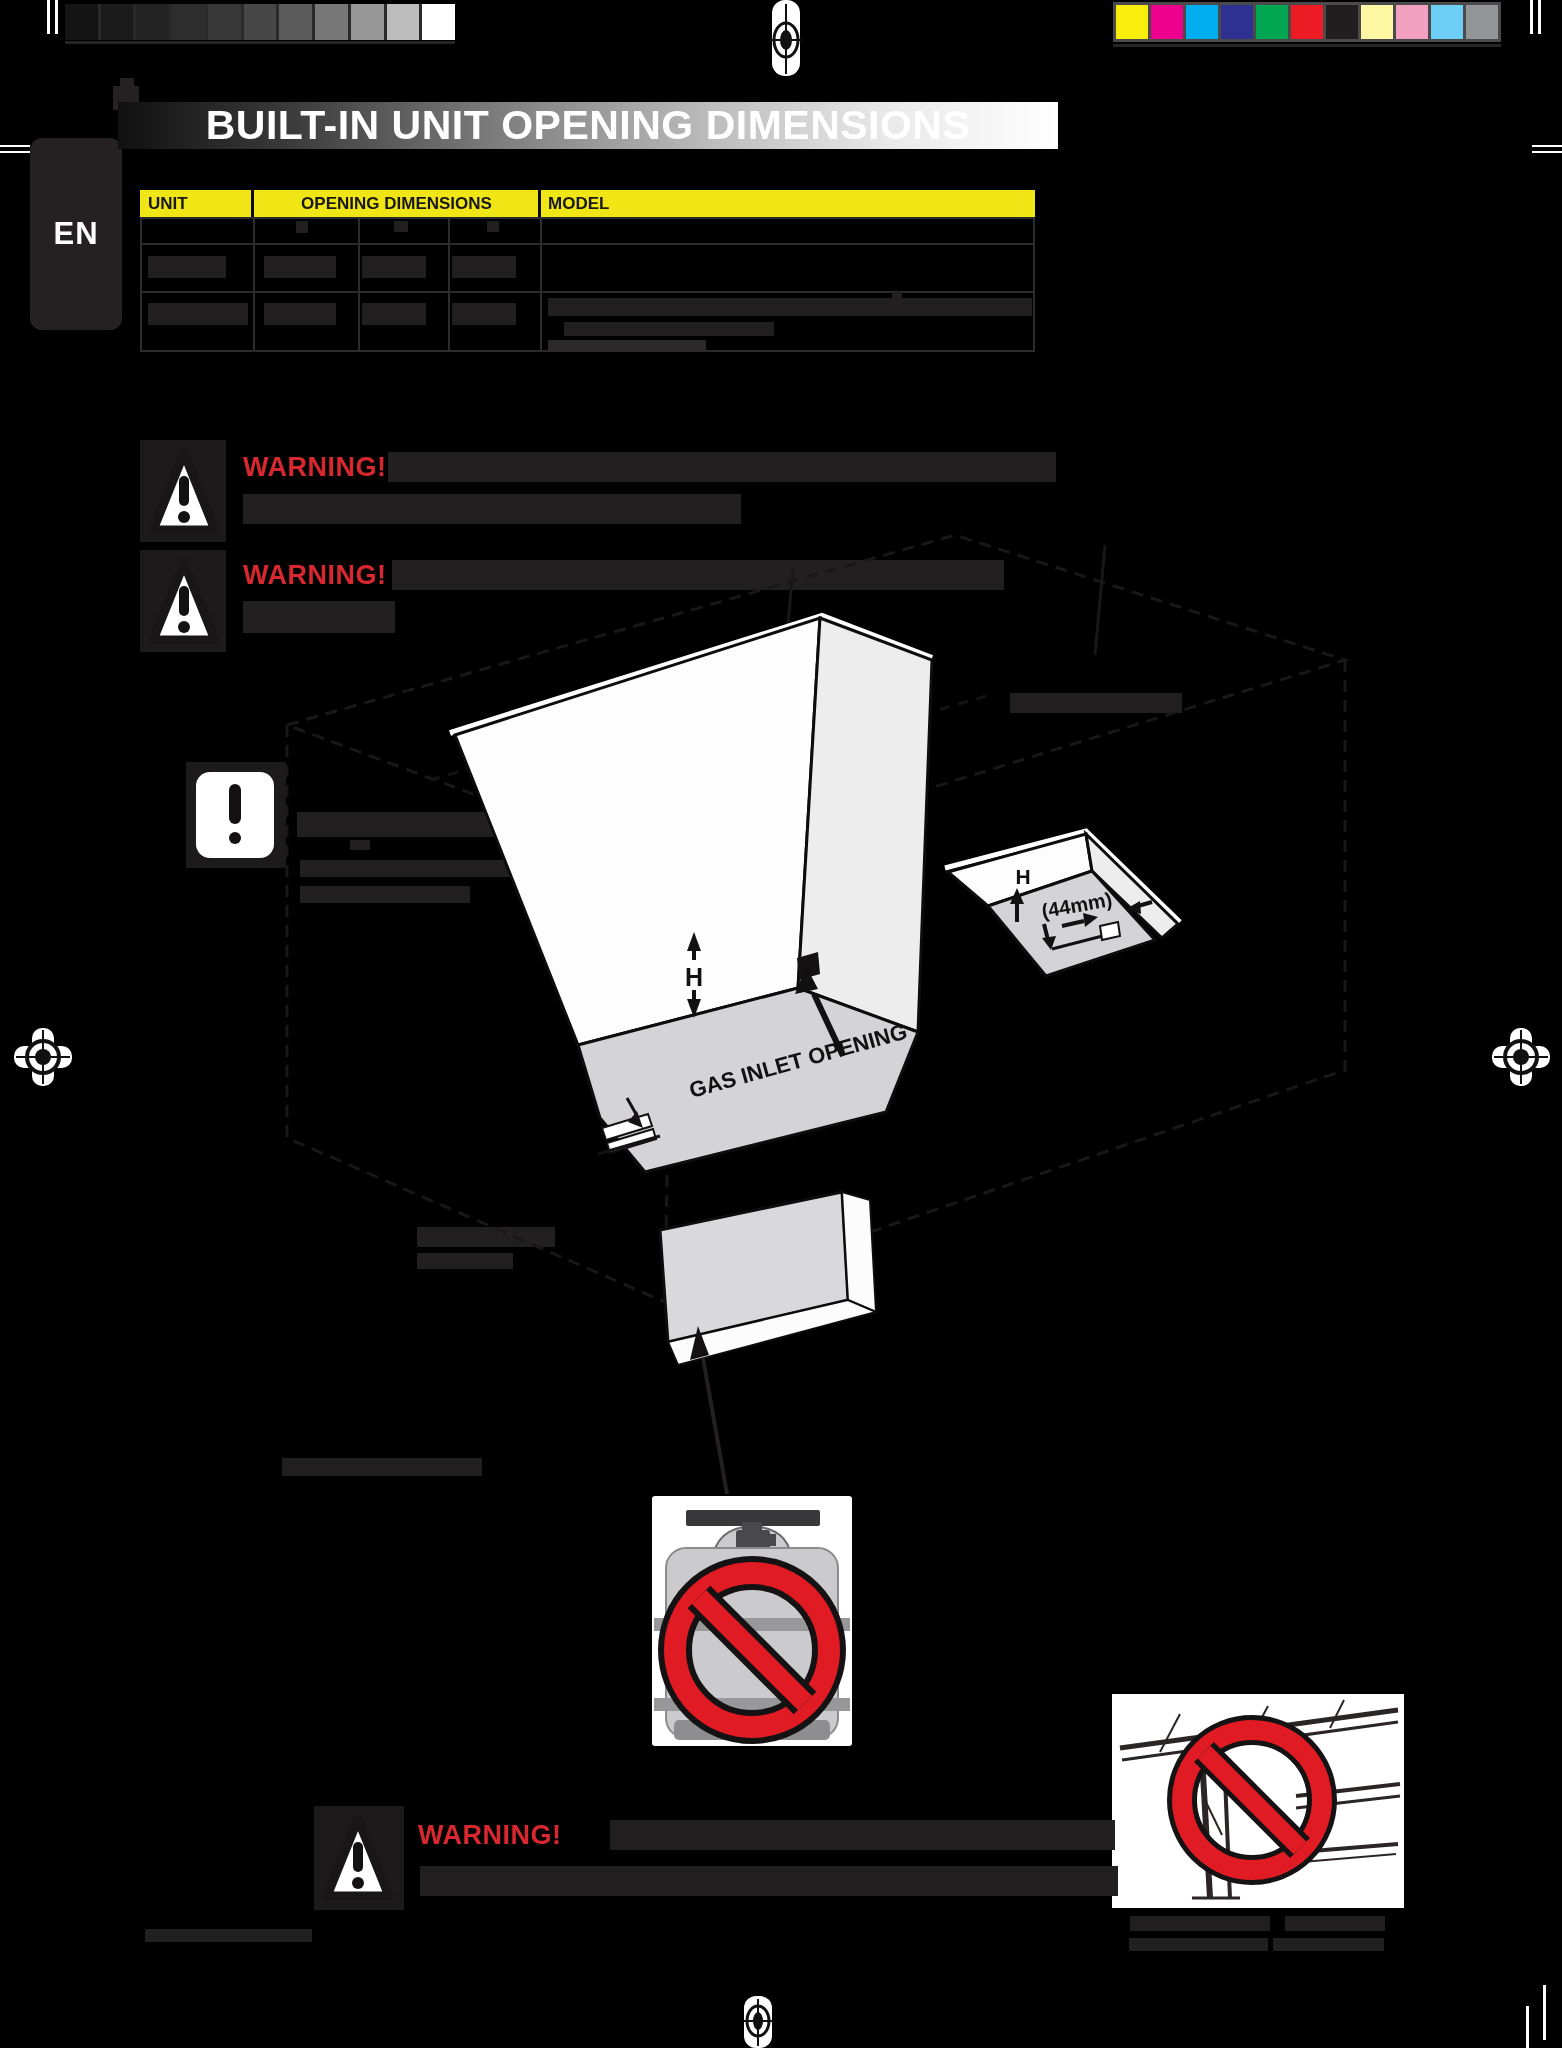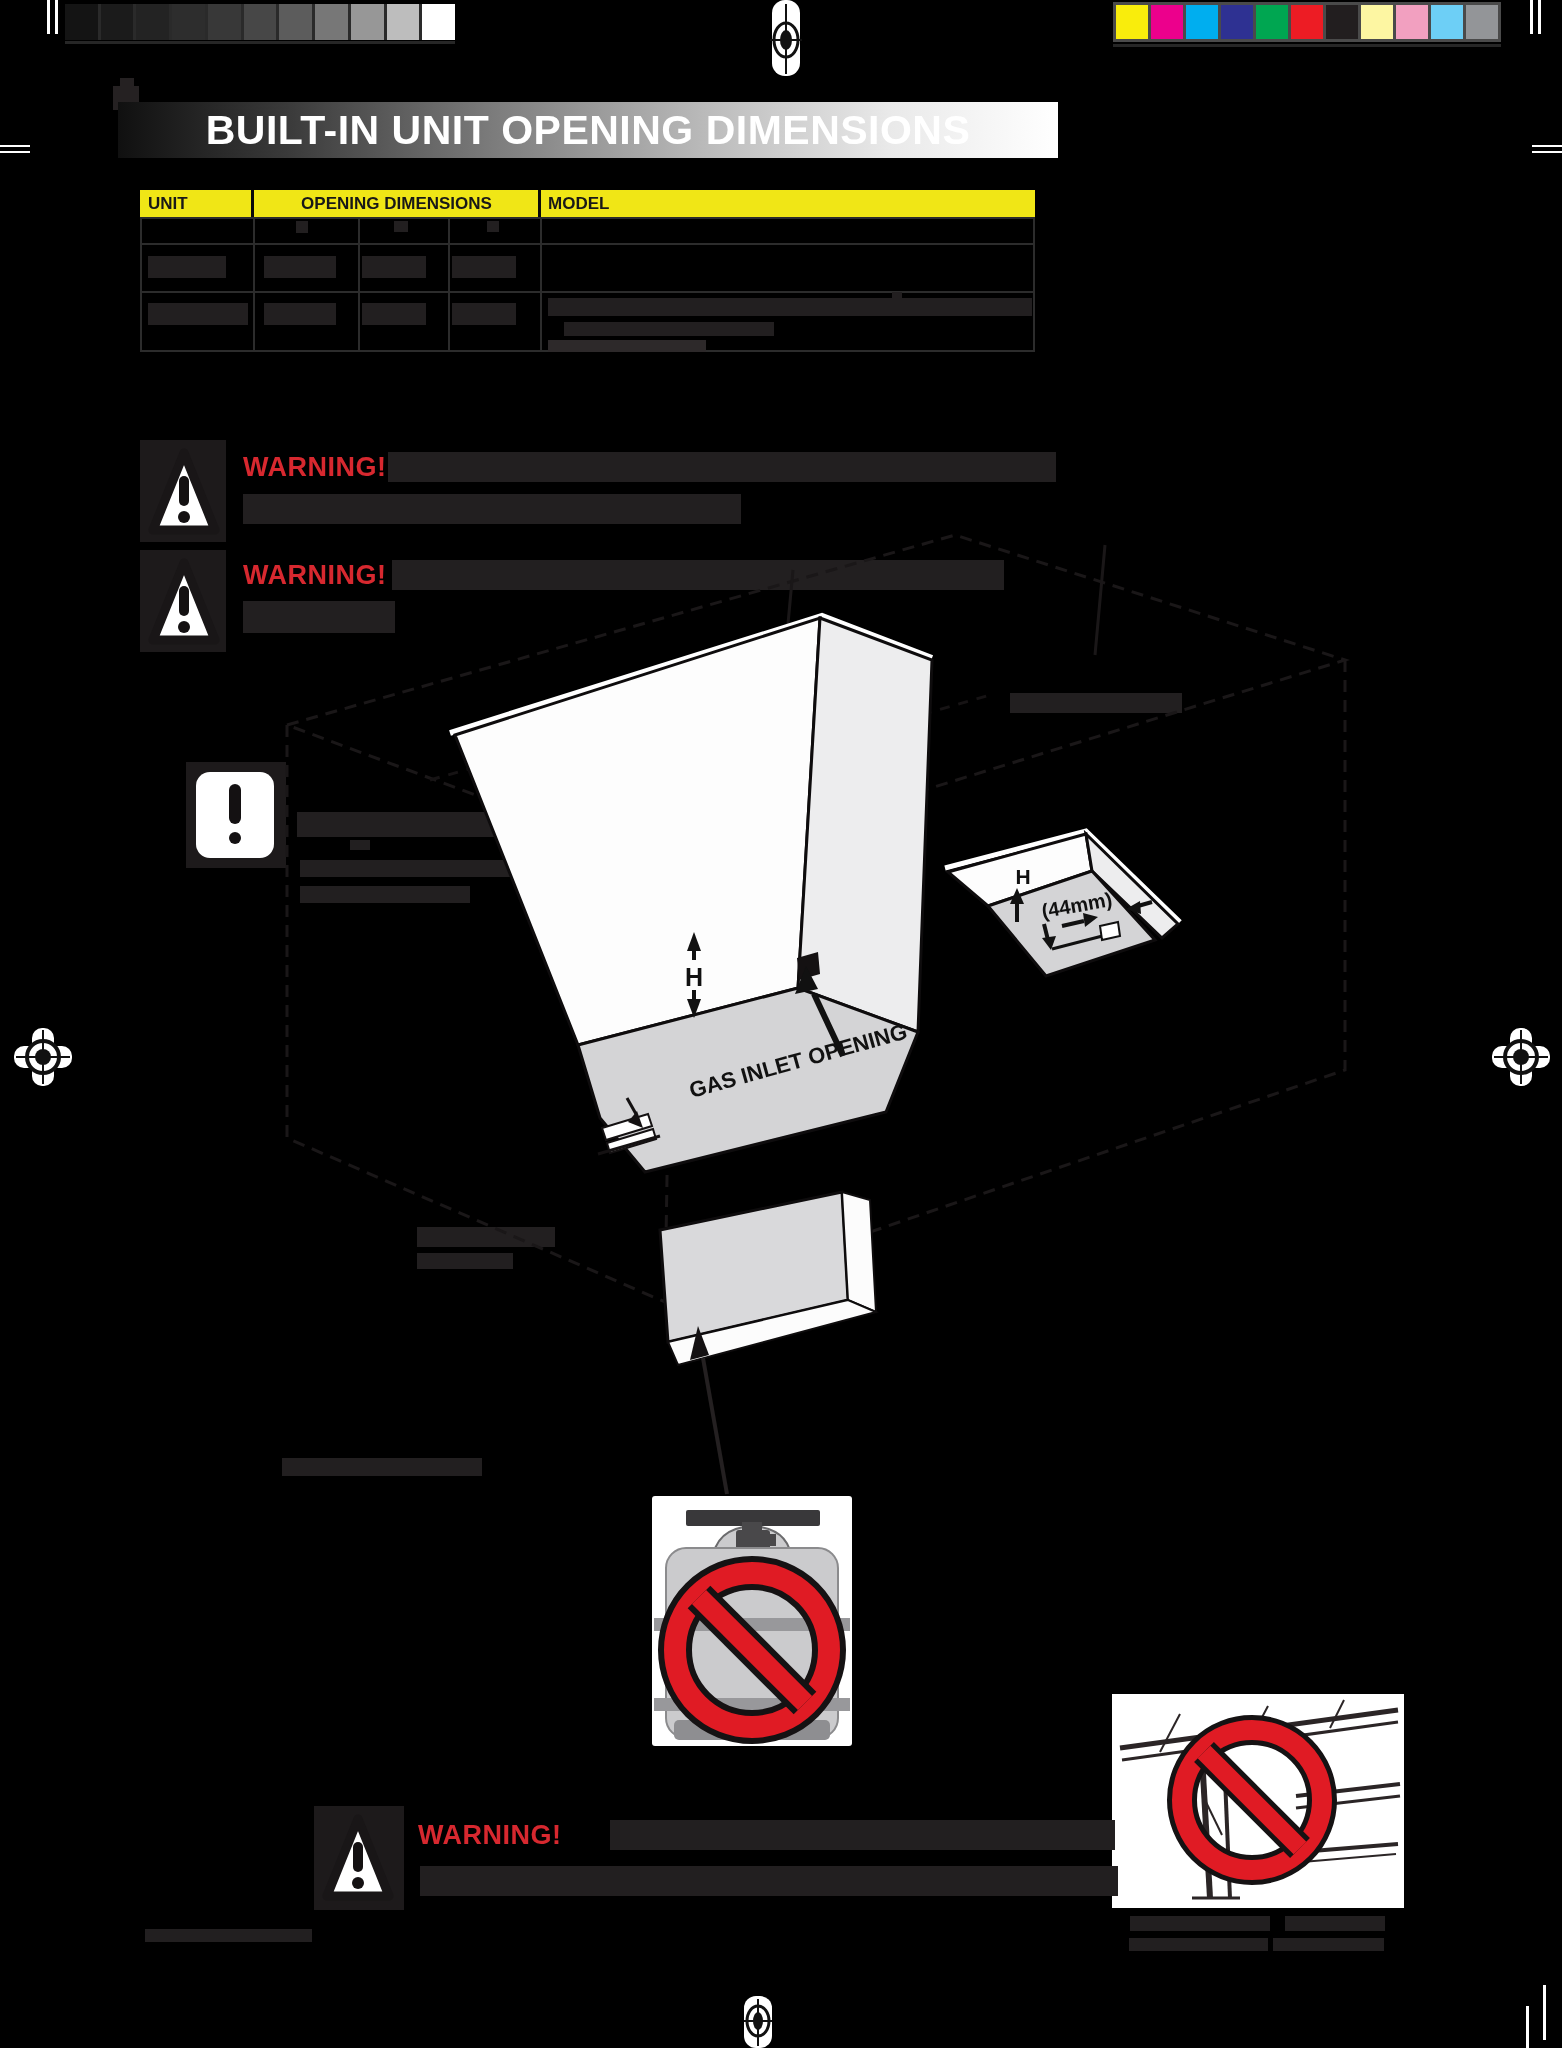--- a/index.html
+++ b/index.html
@@ -14,21 +14,21 @@
   .wedge .sw{flex:1;}
   .cbar{position:absolute;left:1113px;top:2px;width:388px;height:40px;display:flex;gap:3px;background:#4a4a4a;padding:3px;box-sizing:border-box;}
   .cbar .sw{flex:1;}
   .underbar{position:absolute;height:3px;background:#262626;}
   .cropmark{position:absolute;background:#fff;}
   
   .entab{position:absolute;left:30px;top:138px;width:92px;height:192px;background:#252122;border-radius:12px;
          display:flex;align-items:center;justify-content:center;color:#fff;font-weight:bold;font-size:31px;letter-spacing:1px;}
   .cornerglyph{position:absolute;background:#252122;}
   
-  .titlebar{position:absolute;left:118px;top:102px;width:940px;height:56px;
+  .titlebar{position:absolute;left:118px;top:102px;width:940px;height:47px;
     background:linear-gradient(to right,#101010,#3a3a3a 18%,#7c7c7c 40%,#b9b9b9 62%,#e9e9e9 82%,#ffffff);
     display:flex;align-items:center;justify-content:center;}
   .titlebar span{color:#fff;font-weight:bold;font-size:41px;letter-spacing:.5px;white-space:nowrap;}
   
   .th{position:absolute;top:190px;height:27px;background:#f0e616;color:#181818;font-weight:bold;font-size:17px;
       display:flex;align-items:center;box-sizing:border-box;}
   .tline{position:absolute;background:#2c2c2c;}
   .hsep{position:absolute;top:190px;height:27px;width:3px;background:#0a0a0a;}
   
   .warnlabel{position:absolute;color:#d7282f;font-weight:bold;font-size:27px;letter-spacing:.5px;}
@@ -78,20 +78,23 @@
     <div class="sw" style="background: rgb(0, 166, 81);"></div>
     <div class="sw" style="background: rgb(237, 28, 36);"></div>
     <div class="sw" style="background: rgb(34, 30, 31);"></div>
     <div class="sw" style="background: rgb(253, 246, 162);"></div>
     <div class="sw" style="background: rgb(242, 160, 192);"></div>
     <div class="sw" style="background: rgb(109, 207, 246);"></div>
     <div class="sw" style="background: rgb(147, 149, 152);"></div>
   </div>
   <div class="underbar" style="left:1113px;top:44px;width:388px"></div>
 
+  <div class="entab">
+      <span>EN</span>
+    </div>
   <div class="cornerglyph" style="left:113px;top:86px;width:26px;height:24px"></div>
   <div class="cornerglyph" style="left:120px;top:78px;width:14px;height:10px"></div>
 
   <div class="titlebar">
     <span>BUILT-IN UNIT OPENING DIMENSIONS</span>
   </div>
 
   <div class="th" style="left:140px;width:113px;padding-left:8px">
       <span>UNIT</span>
     </div>

